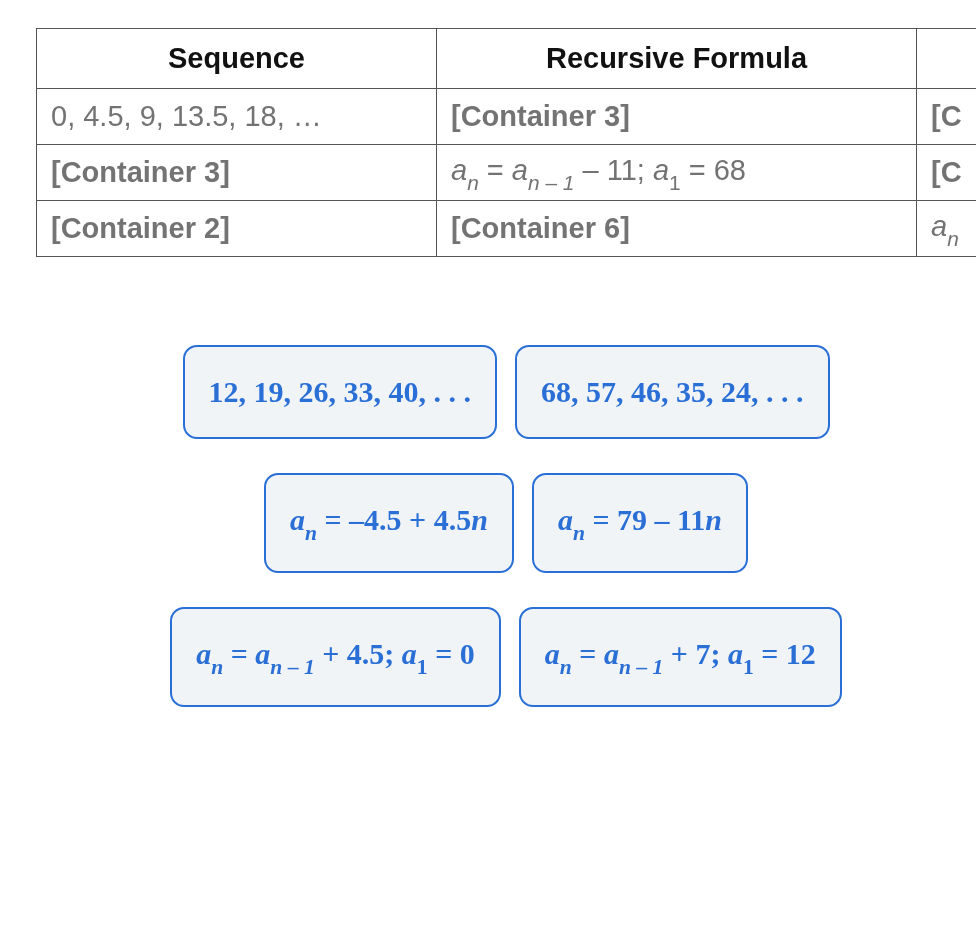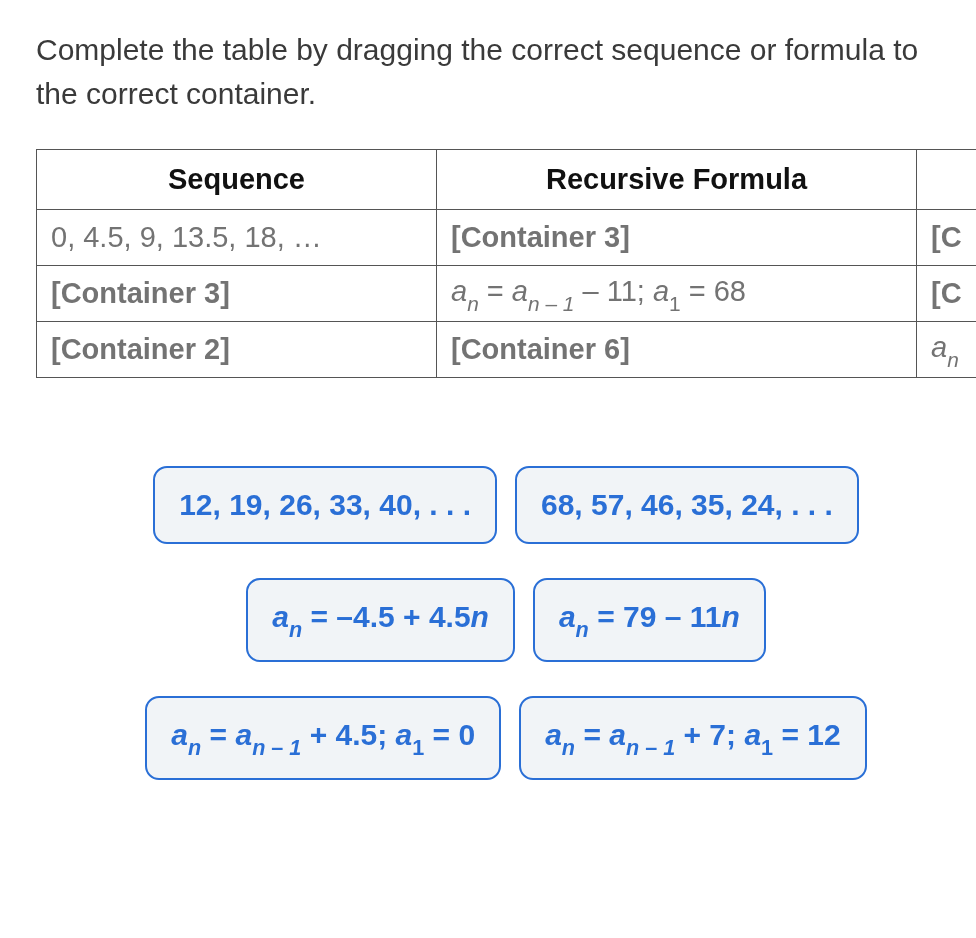--- a/index.html
+++ b/index.html
@@ -64,38 +64,38 @@
     gap: 18px;
     justify-content: center;
   }
   .tile {
     border: 2.5px solid #2a6fd6;
     border-radius: 14px;
     background: #f1f4f7;
     color: #2a6fd6;
     font-size: 30px;
     font-weight: 700;
-    padding: 20px 24px;
+    padding: 28px 24px;
     cursor: grab;
     user-select: none;
     white-space: nowrap;
+    font-family: Liberation Serif, serif;
   }
   
   .math { font-style: italic; font-weight: 400; }
   .mathb { font-style: italic; font-weight: 700; }
   sub { font-size: 0.72em; position: relative; }
   sub.drop { bottom: -0.15em; }
   .upright { font-style: normal; }
 </style>
 </head>
 <body>
 
 <div class="page">
 
-  <div class="instructions">Complete the table by dragging the correct sequence or formula to the correct container.</div>
 
   <table class="seq-table">
     <colgroup>
       <col class="col-seq">
         <col class="col-rec">
         <col class="col-ext">
     </colgroup>
     <thead>
       <tr>
         <th>Sequence</th>

